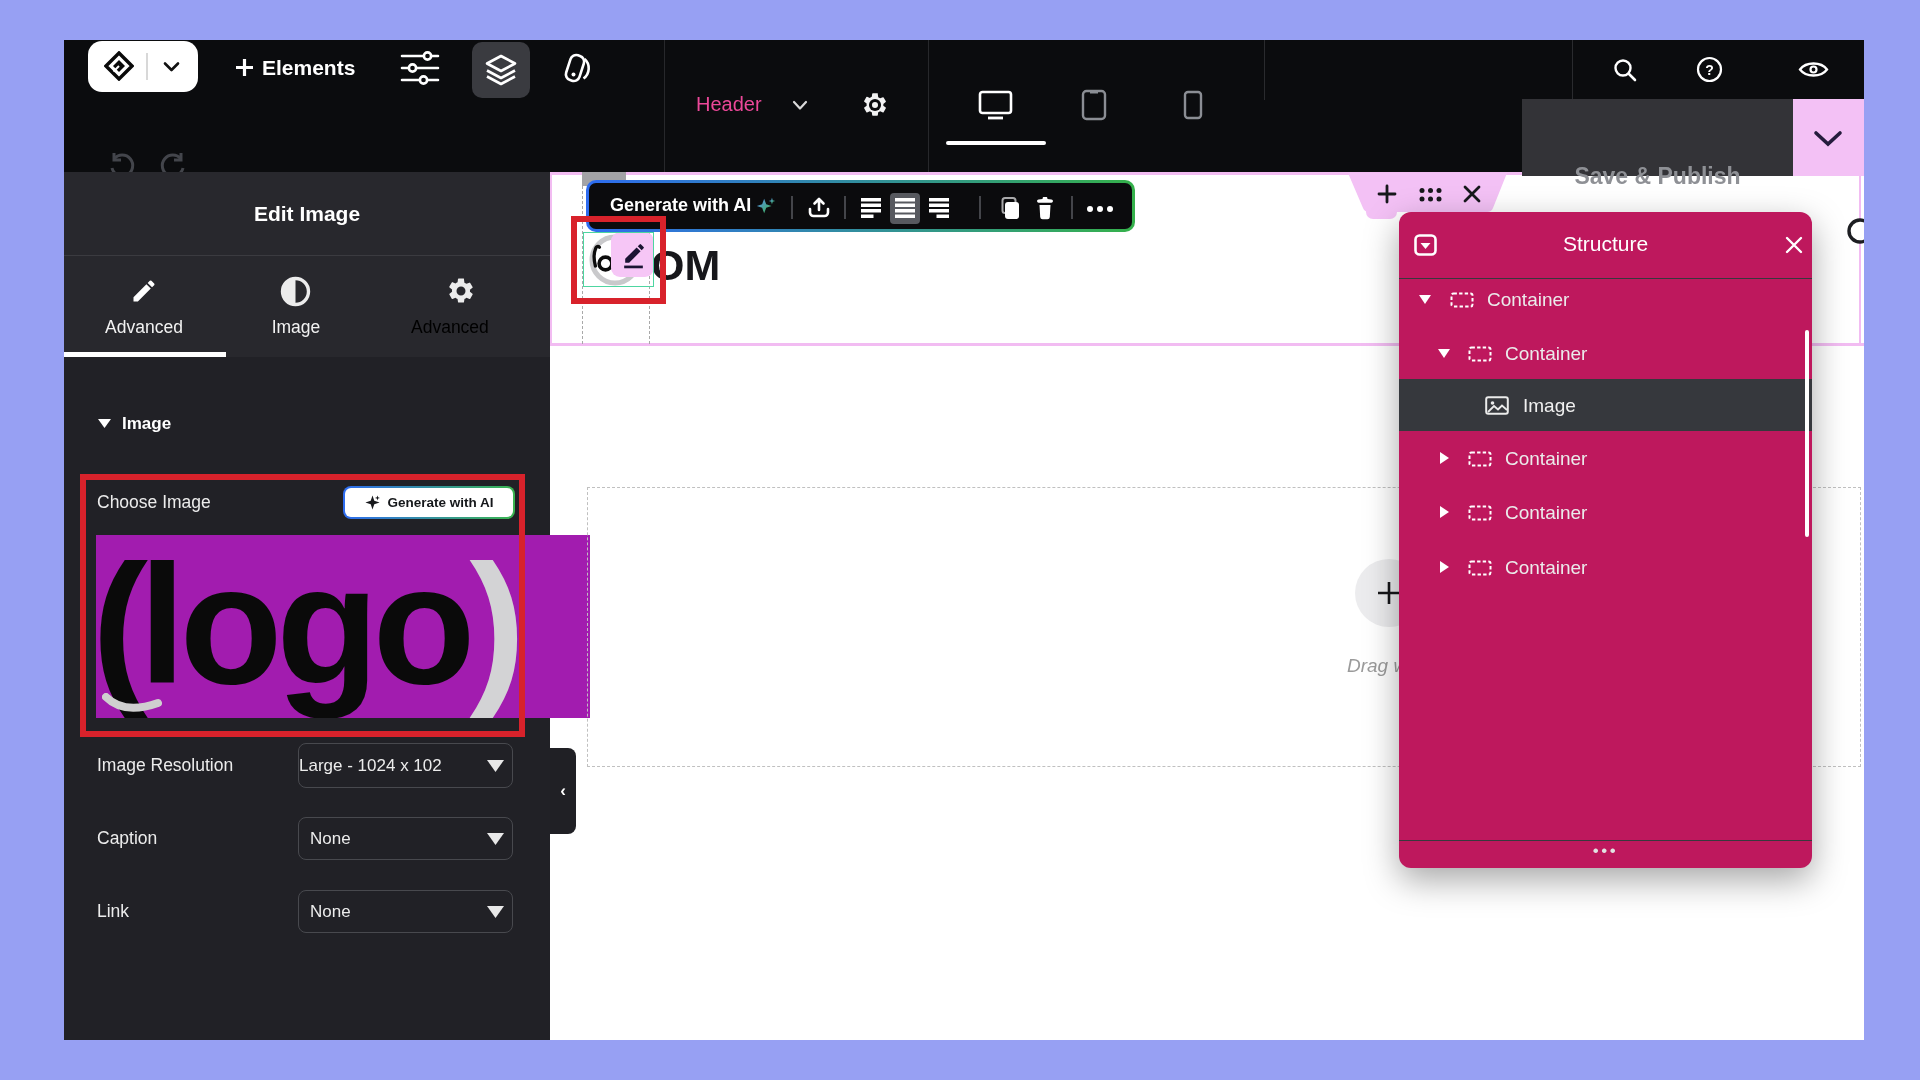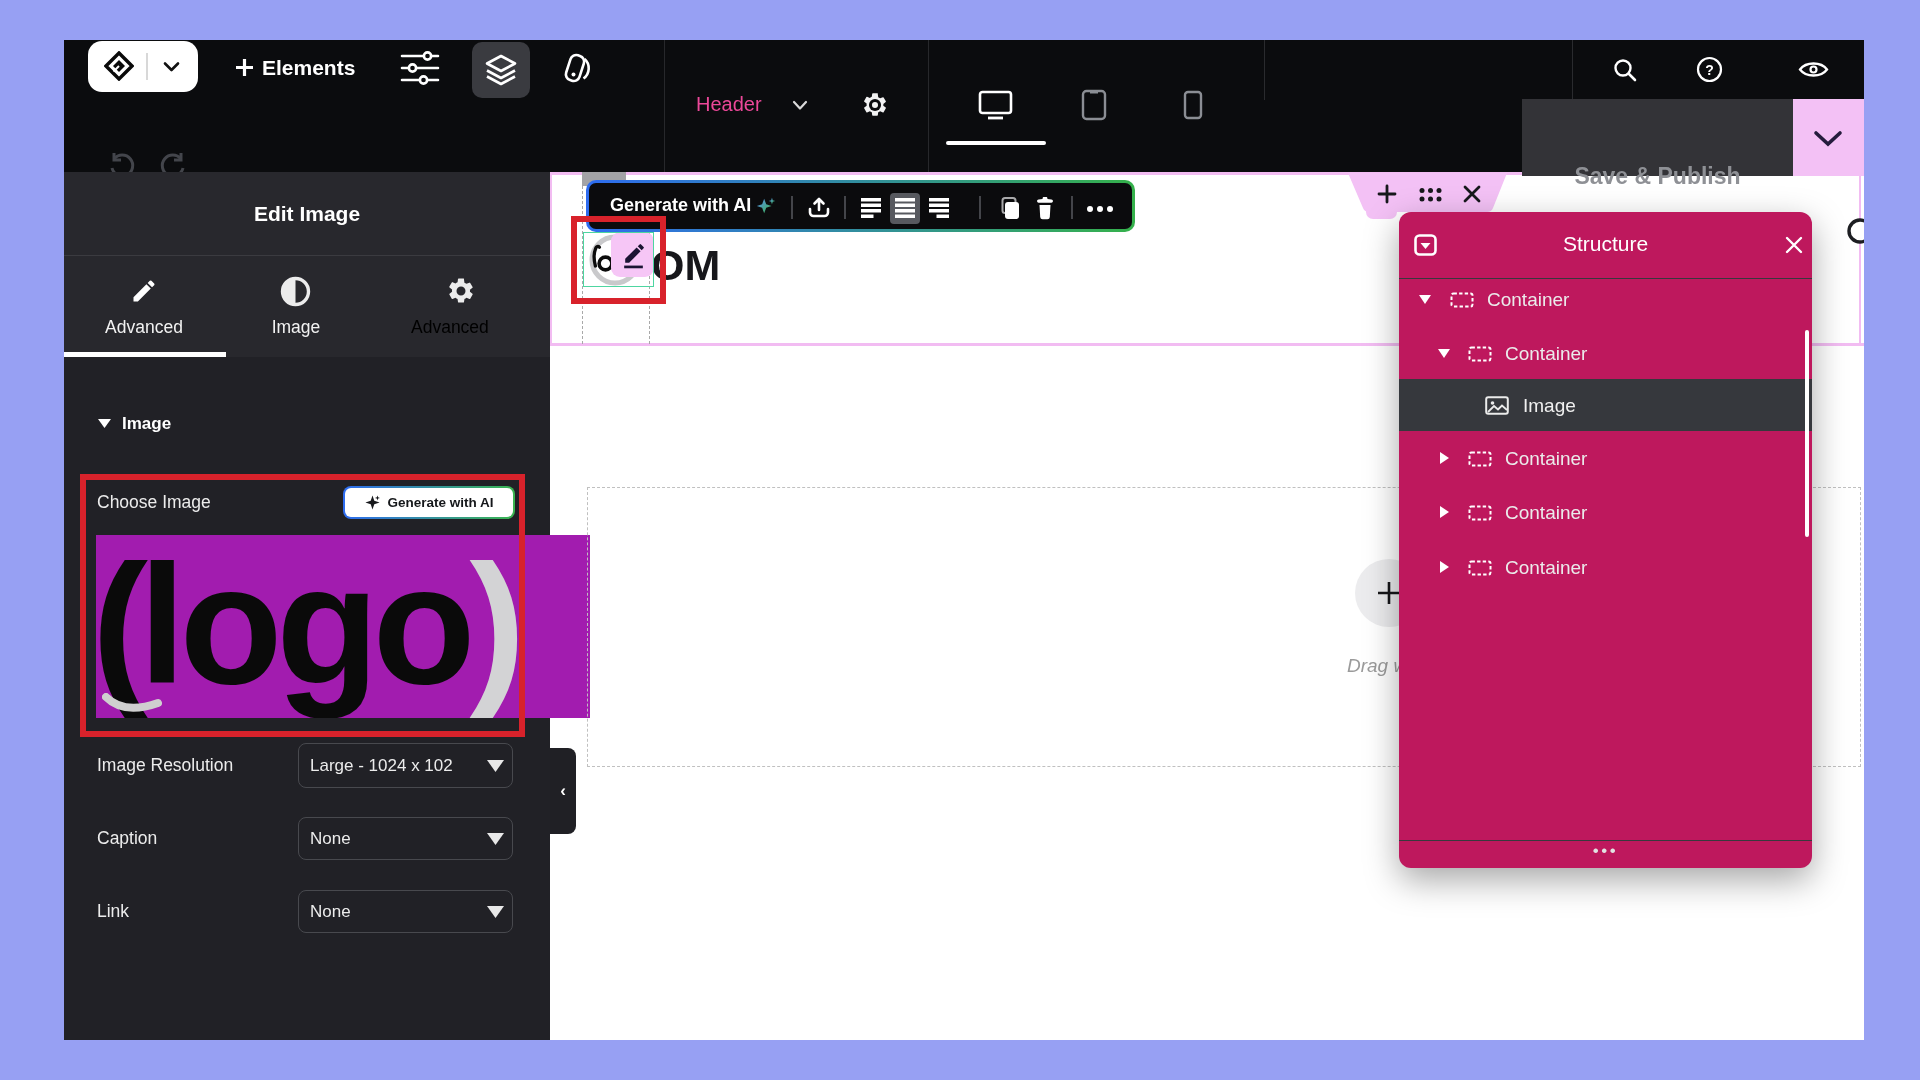--- a/index.html
+++ b/index.html
@@ -153,21 +153,21 @@
   <div class="abs" style="left:32px;top:495px;width:494px;height:183px;background:#a21caf;overflow:hidden;">
     <div style="position:absolute;left:-4px;top:50%;transform:translate(0,-51%);font-size:168px;font-weight:bold;color:#0a0a0a;letter-spacing:-9px;white-space:nowrap;">(<span style="letter-spacing:-6px;">logo</span><span style="color:#d3d3d5;">)</span></div>
     <svg style="position:absolute;left:6px;top:158px;" width="60" height="26" viewBox="0 0 60 26">
       <path d="M4 4 Q22 22 56 10" fill="none" stroke="#cfcfcf" stroke-width="8" stroke-linecap="round"></path>
     </svg>
   </div>
 
   <div class="abs" style="left:16px;top:434px;width:445px;height:263px;border:6px solid #d8222b;"></div>
 
   <div class="abs" style="left:33px;top:715px;color:#ececec;font-size:17.5px;">Image Resolution</div>
-  <div class="abs" style="left:234px;top:703px;width:215px;height:45px;border:1.5px solid #48494e;border-radius:8px;display:flex;align-items:center;padding-left:11px;color:#ececec;font-size:17px;">Large - 1024 x 102</div>
+  <div class="abs" style="left:234px;top:703px;width:215px;height:45px;border:1.5px solid #48494e;border-radius:8px;display:flex;align-items:center;color:#ececec;font-size:17px;">Large - 1024 x 102</div>
   <svg class="abs" style="left:423px;top:720px;" width="17" height="12" viewBox="0 0 17 12">
       <path d="M0 0 H17 L8.5 12 Z" fill="#e8e8e8"></path>
     </svg>
 
   <div class="abs" style="left:33px;top:788px;color:#ececec;font-size:17.5px;">Caption</div>
   <div class="abs" style="left:234px;top:777px;width:215px;height:43px;border:1.5px solid #48494e;border-radius:8px;display:flex;align-items:center;padding-left:11px;color:#ececec;font-size:17px;">None</div>
   <svg class="abs" style="left:423px;top:793px;" width="17" height="12" viewBox="0 0 17 12">
       <path d="M0 0 H17 L8.5 12 Z" fill="#e8e8e8"></path>
     </svg>
 

